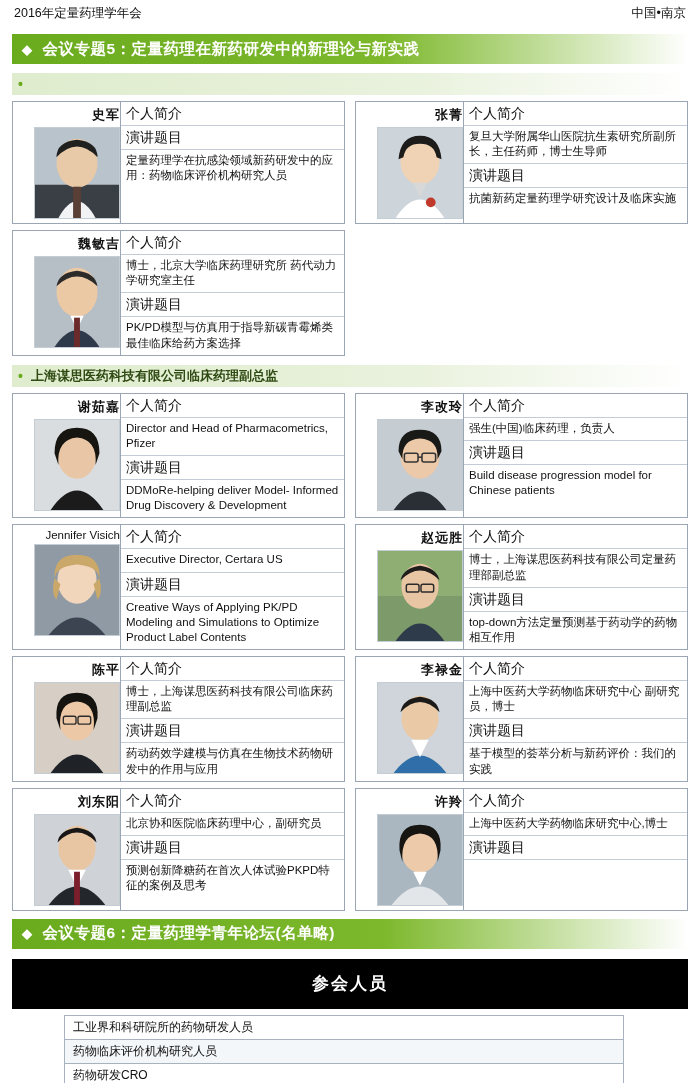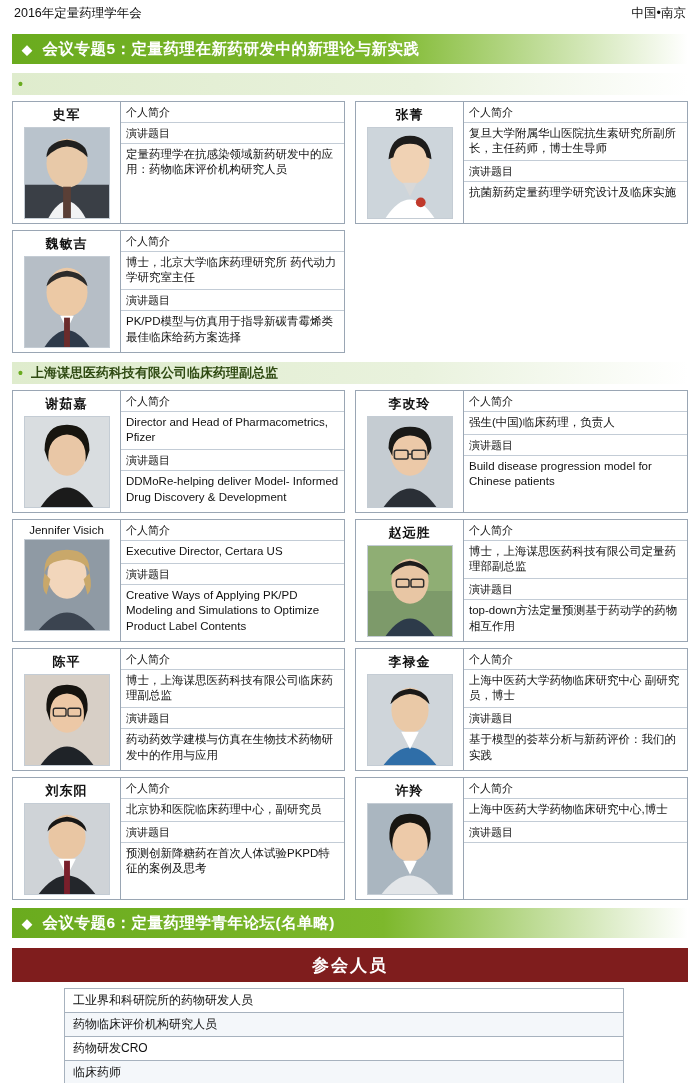--- a/index.html
+++ b/index.html
@@ -71,21 +71,21 @@
     border: 1px solid #9aa6b4;
     display: flex;
     background: #ffffff;
   }
 
   .card-left {
     width: 108px;
     border-right: 1px solid #9aa6b4;
     display: flex;
     flex-direction: column;
-    align-items: center;
+    align-items: flex-end;
     padding: 2px 0 4px 0;
     background: #fff;
   }
   .sp-name {
     font-size: 13px;
     font-weight: bold;
     padding: 2px 0 3px 0;
     text-align: center;
     letter-spacing: 1px;
   }
@@ -95,42 +95,42 @@
     height: 92px;
     border: 1px solid #c4ccd4;
     overflow: hidden;
     position: relative;
     background: #cfd6dd;
   }
   .photo svg { display: block; width: 100%; height: 100%; }
 
   .card-right { flex: 1; display: flex; flex-direction: column; }
   .fieldlabel {
-    font-size: 11px;
+    font-size: 14px;
     padding: 3px 5px 2px 5px;
     border-bottom: 1px solid #c3ccd6;
     background: #fff;
     color: #111;
   }
   .fieldvalue {
     font-size: 11.5px;
     line-height: 1.32;
     padding: 3px 5px 4px 5px;
     border-bottom: 1px solid #c3ccd6;
     color: #111;
     flex: 0 0 auto;
   }
   .fieldvalue.last { border-bottom: none; flex: 1 1 auto; }
   .fieldvalue.en { font-family: "Liberation Sans", sans-serif; }
 
   
   .attend-banner {
     margin-top: 10px;
-    height: 34px;
-    background: #7f1d1d;
+    height: 50px;
+    background: #000000;
     color: #ffffff;
     font-size: 17px;
     font-weight: bold;
     display: flex;
     align-items: center;
     justify-content: center;
     letter-spacing: 2px;
   }
   .attend-list {
     margin: 6px 0 0 52px;

